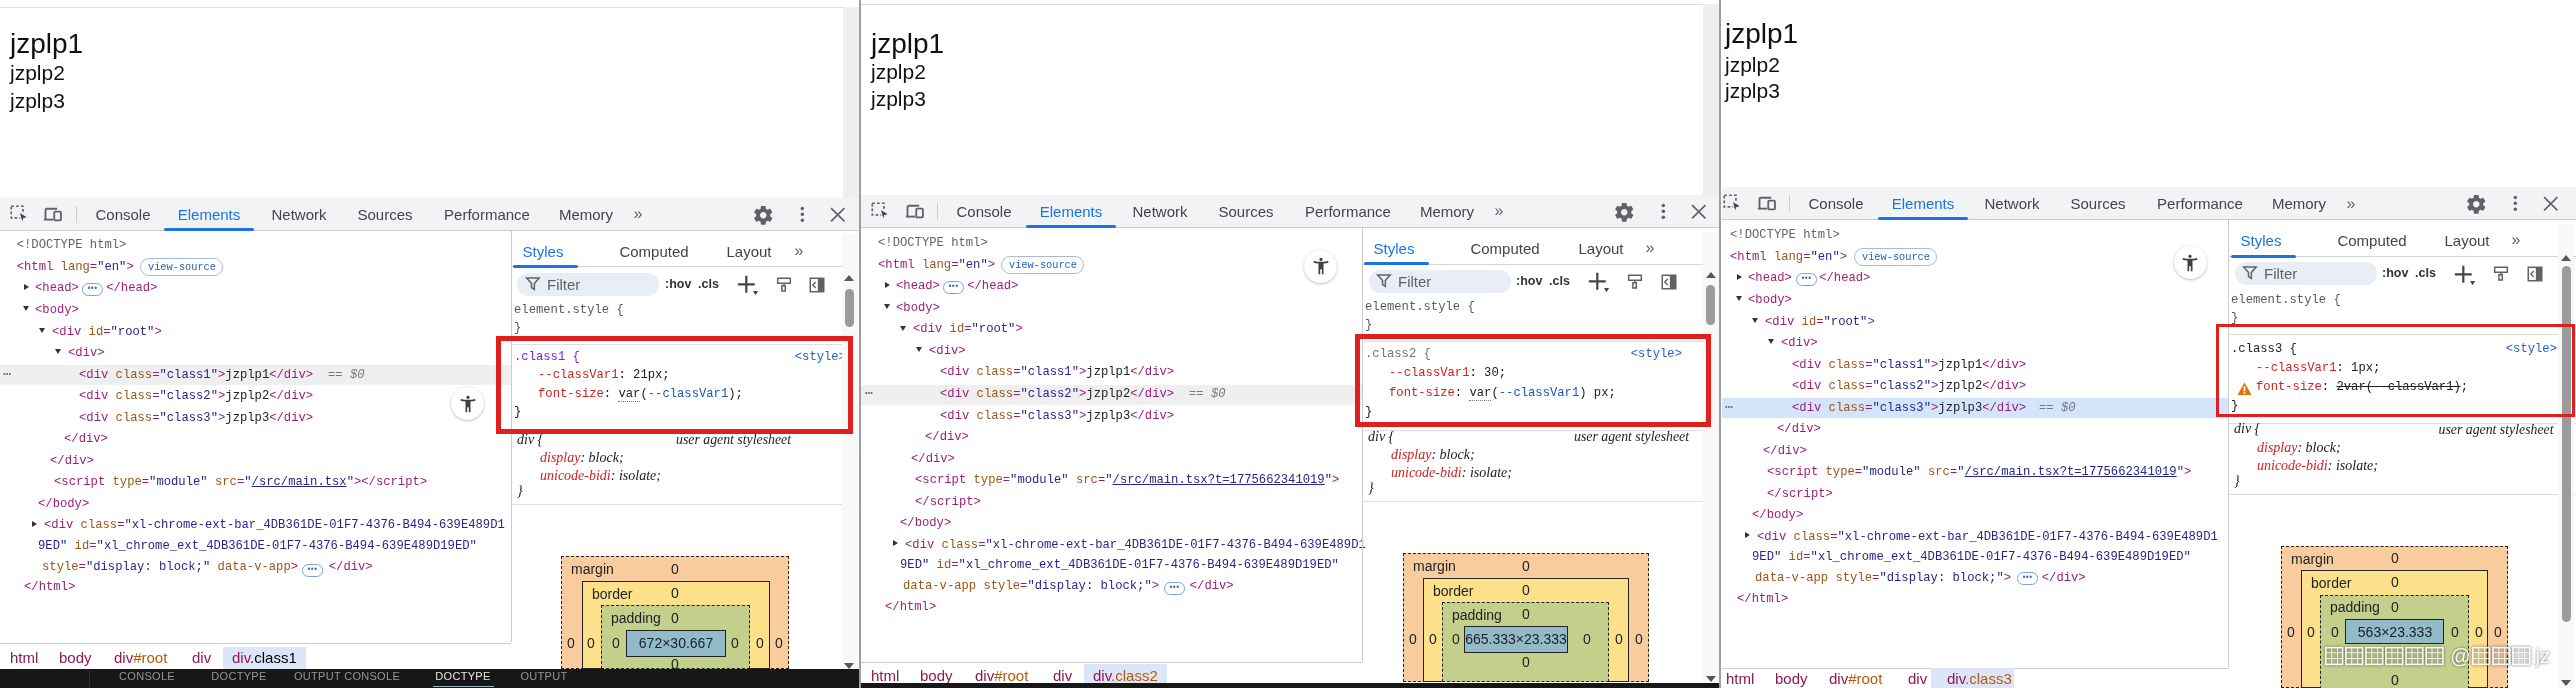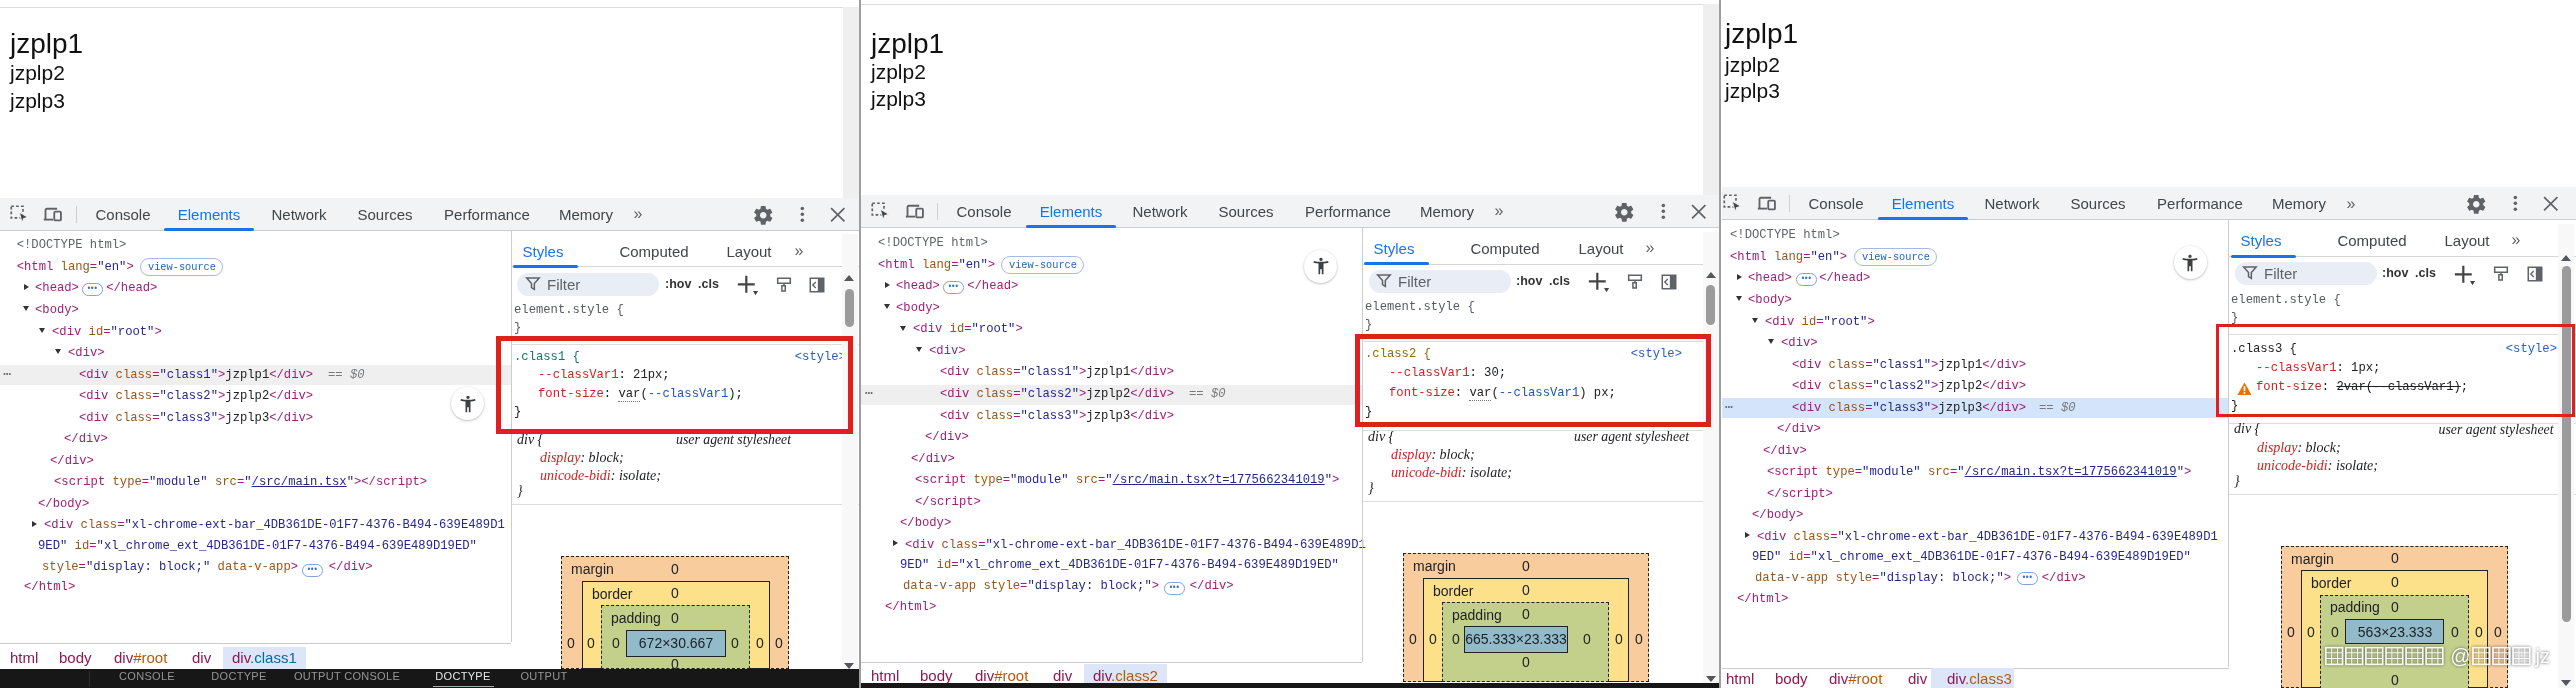--- a/index.html
+++ b/index.html
@@ -97,21 +97,21 @@
 <path d="M2 1.5 h15 v6 h-15 Z M9.5 7.5 v3 h-2.5 v6 h4 v-6 h-1.5" fill="none" stroke="#5f6368" stroke-width="1.8"></path>
     </svg>
 <svg style="position:absolute;left:809px;top:277px" width="16" height="16" viewBox="0 0 19 19">
 <rect x="1.5" y="1.5" width="16" height="16" fill="none" stroke="#5f6368" stroke-width="1.8"></rect>
 <rect x="10.5" y="1.5" width="7" height="16" fill="#5f6368"></rect>
 <path d="M8 6 L4.5 9.5 L8 13" fill="none" stroke="#5f6368" stroke-width="1.6"></path>
     </svg>
 <div style="position:absolute;left:514px;top:302px;font-size:12.2px;line-height:17px;white-space:pre;font-family:&quot;Liberation Mono&quot;,monospace;color:#565b60;">element.style {</div>
 <div style="position:absolute;left:514px;top:320px;font-size:12.2px;line-height:17px;white-space:pre;font-family:&quot;Liberation Mono&quot;,monospace;color:#565b60;">}</div>
 <div style="position:absolute;left:512px;top:344px;width:347px;height:1px;background:#ddd;"></div>
-<div style="position:absolute;left:514px;top:349px;font-size:12.2px;line-height:17px;white-space:pre;font-family:&quot;Liberation Mono&quot;,monospace;color:#202124;"><span style="color:#0f766e">.class1 {</span></div>
+<div style="position:absolute;left:514px;top:349px;font-size:12.2px;line-height:17px;white-space:pre;font-family:&quot;Liberation Mono&quot;,monospace;color:#202124;"><span style="color:#6d28d9">.class1 {</span></div>
 <div style="position:absolute;right:1730px;top:349px;font-size:12.2px;line-height:17px;white-space:pre;font-family:&quot;Liberation Mono&quot;,monospace;color:#2362c1;">&lt;style&gt;</div>
 <div style="position:absolute;left:538px;top:367px;font-size:12.2px;line-height:17px;white-space:pre;font-family:&quot;Liberation Mono&quot;,monospace;color:#202124;"><span style="color:#c22">--classVar1</span><span style="color:#202124">: </span><span style="color:#202124">21px;</span></div>
 <div style="position:absolute;left:538px;top:386px;font-size:12.2px;line-height:17px;white-space:pre;font-family:&quot;Liberation Mono&quot;,monospace;color:#202124;"><span style="color:#c22">font-size</span><span style="color:#202124">: </span><span style="color:#202124"><span style="border-bottom:1.3px dotted #777;">var</span>(</span><span style="color:#1a56b8">--classVar1</span><span style="color:#202124">)</span><span style="color:#202124">;</span></div>
 <div style="position:absolute;left:514px;top:404px;font-size:12.2px;line-height:17px;white-space:pre;font-family:&quot;Liberation Mono&quot;,monospace;color:#202124;">}</div>
 <div style="position:absolute;left:512px;top:433px;width:347px;height:1px;background:#ddd;"></div>
 <div style="position:absolute;left:517px;top:430px;font-size:14px;line-height:20px;white-space:pre;font-family:&quot;Liberation Sans&quot;,sans-serif;font-family:&quot;Liberation Serif&quot;,serif;font-style:italic;"><span style="color:#202124">div {</span></div>
 <div style="position:absolute;right:1785px;top:430px;font-size:13.8px;line-height:19px;white-space:pre;font-family:&quot;Liberation Sans&quot;,sans-serif;font-family:&quot;Liberation Serif&quot;,serif;font-style:italic;color:#202124;">user agent stylesheet</div>
 <div style="position:absolute;left:540px;top:448px;font-size:14px;line-height:20px;white-space:pre;font-family:&quot;Liberation Sans&quot;,sans-serif;font-family:&quot;Liberation Serif&quot;,serif;font-style:italic;"><span style="color:#c22">display</span><span style="color:#202124">: block;</span></div>
 <div style="position:absolute;left:540px;top:466px;font-size:14px;line-height:20px;white-space:pre;font-family:&quot;Liberation Sans&quot;,sans-serif;font-family:&quot;Liberation Serif&quot;,serif;font-style:italic;"><span style="color:#c22">unicode-bidi</span><span style="color:#202124">: isolate;</span></div>
 <div style="position:absolute;left:517px;top:481px;font-size:14px;line-height:20px;white-space:pre;font-family:&quot;Liberation Sans&quot;,sans-serif;font-family:&quot;Liberation Serif&quot;,serif;font-style:italic;"><span style="color:#202124">}</span></div>
@@ -137,21 +137,21 @@
 <div style="position:absolute;left:842px;top:234px;width:16px;height:435px;background:#f8f8f8;"></div>
 <div style="position:absolute;left:844px;top:275px;width:0px;height:0px;border-left:5px solid transparent;border-right:5px solid transparent;border-bottom:6.7px solid #54575b;"></div>
 <div style="position:absolute;left:844px;top:663px;width:0px;height:0px;border-left:5px solid transparent;border-right:5px solid transparent;border-top:6.7px solid #54575b;"></div>
 <div style="position:absolute;left:845px;top:289px;width:9.2px;height:38px;background:#9b9b9b;border-radius:5px;"></div>
 <div style="position:absolute;left:0px;top:643px;width:511px;height:27px;background:#fff;border-top:1px solid #ccc;box-sizing:border-box;"></div>
 <div style="position:absolute;left:223px;top:647px;width:83px;height:22px;background:#dce6f8;"></div>
 <div style="position:absolute;left:10px;top:647px;font-size:15px;line-height:21px;white-space:pre;font-family:&quot;Liberation Sans&quot;,sans-serif;"><span style="color:#8e1a53">html</span></div>
 <div style="position:absolute;left:59px;top:647px;font-size:15px;line-height:21px;white-space:pre;font-family:&quot;Liberation Sans&quot;,sans-serif;"><span style="color:#8e1a53">body</span></div>
 <div style="position:absolute;left:114px;top:647px;font-size:15px;line-height:21px;white-space:pre;font-family:&quot;Liberation Sans&quot;,sans-serif;"><span style="color:#8e1a53">div</span><span style="color:#b55a0b">#root</span></div>
 <div style="position:absolute;left:192px;top:647px;font-size:15px;line-height:21px;white-space:pre;font-family:&quot;Liberation Sans&quot;,sans-serif;"><span style="color:#8e1a53">div</span></div>
-<div style="position:absolute;left:232px;top:647px;font-size:15px;line-height:21px;white-space:pre;font-family:&quot;Liberation Sans&quot;,sans-serif;"><span style="color:#8e1a53">div</span><span style="color:#0369a1">.class1</span></div>
+<div style="position:absolute;left:232px;top:647px;font-size:15px;line-height:21px;white-space:pre;font-family:&quot;Liberation Sans&quot;,sans-serif;"><span style="color:#8e1a53">div</span><span style="color:#000000">.class1</span></div>
 <div style="position:absolute;left:0px;top:669px;width:861px;height:19px;background:#171717;"></div>
 <div style="position:absolute;left:89px;top:671px;width:1.3px;height:16px;background:#2e2e2e;"></div>
 <div style="position:absolute;left:147px;top:669px;transform:translateX(-50%);font-size:11px;line-height:15.4px;white-space:pre;font-family:&quot;Liberation Sans&quot;,sans-serif;color:#969696;letter-spacing:0.3px;">CONSOLE</div>
 <div style="position:absolute;left:239px;top:669px;transform:translateX(-50%);font-size:11px;line-height:15.4px;white-space:pre;font-family:&quot;Liberation Sans&quot;,sans-serif;color:#969696;letter-spacing:0.3px;">DOCTYPE</div>
 <div style="position:absolute;left:347px;top:669px;transform:translateX(-50%);font-size:11px;line-height:15.4px;white-space:pre;font-family:&quot;Liberation Sans&quot;,sans-serif;color:#969696;letter-spacing:0.3px;">OUTPUT CONSOLE</div>
 <div style="position:absolute;left:544px;top:669px;transform:translateX(-50%);font-size:11px;line-height:15.4px;white-space:pre;font-family:&quot;Liberation Sans&quot;,sans-serif;color:#969696;letter-spacing:0.3px;">OUTPUT</div>
 <div style="position:absolute;left:463px;top:669px;transform:translateX(-50%);font-size:11px;line-height:15.4px;white-space:pre;font-family:&quot;Liberation Sans&quot;,sans-serif;color:#e8e8e8;letter-spacing:0.3px;">DOCTYPE</div>
 <div style="position:absolute;left:433px;top:686px;width:61px;height:1.3px;background:#9fb3bf;"></div>
 <div style="position:absolute;left:496px;top:336px;width:357px;height:98px;border:5.8px solid #e01f1f;box-sizing:border-box;"></div>
 <div style="position:absolute;left:861px;top:4.2px;width:858px;height:1.2px;background:#dcdcdd;"></div>
@@ -245,21 +245,21 @@
 <path d="M2 1.5 h15 v6 h-15 Z M9.5 7.5 v3 h-2.5 v6 h4 v-6 h-1.5" fill="none" stroke="#5f6368" stroke-width="1.8"></path>
     </svg>
 <svg style="position:absolute;left:1661px;top:274px" width="16" height="16" viewBox="0 0 19 19">
 <rect x="1.5" y="1.5" width="16" height="16" fill="none" stroke="#5f6368" stroke-width="1.8"></rect>
 <rect x="10.5" y="1.5" width="7" height="16" fill="#5f6368"></rect>
 <path d="M8 6 L4.5 9.5 L8 13" fill="none" stroke="#5f6368" stroke-width="1.6"></path>
     </svg>
 <div style="position:absolute;left:1365px;top:299px;font-size:12.2px;line-height:17px;white-space:pre;font-family:&quot;Liberation Mono&quot;,monospace;color:#565b60;">element.style {</div>
 <div style="position:absolute;left:1365px;top:317px;font-size:12.2px;line-height:17px;white-space:pre;font-family:&quot;Liberation Mono&quot;,monospace;color:#565b60;">}</div>
 <div style="position:absolute;left:1363px;top:341px;width:356px;height:1px;background:#ddd;"></div>
-<div style="position:absolute;left:1365px;top:346px;font-size:12.2px;line-height:17px;white-space:pre;font-family:&quot;Liberation Mono&quot;,monospace;color:#202124;"><span style="color:#a16207">.class2 {</span></div>
+<div style="position:absolute;left:1365px;top:346px;font-size:12.2px;line-height:17px;white-space:pre;font-family:&quot;Liberation Mono&quot;,monospace;color:#202124;"><span style="color:#737373">.class2 {</span></div>
 <div style="position:absolute;right:894px;top:346px;font-size:12.2px;line-height:17px;white-space:pre;font-family:&quot;Liberation Mono&quot;,monospace;color:#2362c1;">&lt;style&gt;</div>
 <div style="position:absolute;left:1389px;top:365px;font-size:12.2px;line-height:17px;white-space:pre;font-family:&quot;Liberation Mono&quot;,monospace;color:#202124;"><span style="color:#c22">--classVar1</span><span style="color:#202124">: </span><span style="color:#202124">30;</span></div>
 <div style="position:absolute;left:1389px;top:385px;font-size:12.2px;line-height:17px;white-space:pre;font-family:&quot;Liberation Mono&quot;,monospace;color:#202124;"><span style="color:#c22">font-size</span><span style="color:#202124">: </span><span style="color:#202124"><span style="border-bottom:1.3px dotted #777;">var</span>(</span><span style="color:#1a56b8">--classVar1</span><span style="color:#202124">)</span><span style="color:#202124"> px;</span></div>
 <div style="position:absolute;left:1365px;top:404px;font-size:12.2px;line-height:17px;white-space:pre;font-family:&quot;Liberation Mono&quot;,monospace;color:#202124;">}</div>
 <div style="position:absolute;left:1363px;top:430px;width:356px;height:1px;background:#ddd;"></div>
 <div style="position:absolute;left:1368px;top:427px;font-size:14px;line-height:20px;white-space:pre;font-family:&quot;Liberation Sans&quot;,sans-serif;font-family:&quot;Liberation Serif&quot;,serif;font-style:italic;"><span style="color:#202124">div {</span></div>
 <div style="position:absolute;right:887px;top:427px;font-size:13.8px;line-height:19px;white-space:pre;font-family:&quot;Liberation Sans&quot;,sans-serif;font-family:&quot;Liberation Serif&quot;,serif;font-style:italic;color:#202124;">user agent stylesheet</div>
 <div style="position:absolute;left:1391px;top:445px;font-size:14px;line-height:20px;white-space:pre;font-family:&quot;Liberation Sans&quot;,sans-serif;font-family:&quot;Liberation Serif&quot;,serif;font-style:italic;"><span style="color:#c22">display</span><span style="color:#202124">: block;</span></div>
 <div style="position:absolute;left:1391px;top:463px;font-size:14px;line-height:20px;white-space:pre;font-family:&quot;Liberation Sans&quot;,sans-serif;font-family:&quot;Liberation Serif&quot;,serif;font-style:italic;"><span style="color:#c22">unicode-bidi</span><span style="color:#202124">: isolate;</span></div>
 <div style="position:absolute;left:1368px;top:478px;font-size:14px;line-height:20px;white-space:pre;font-family:&quot;Liberation Sans&quot;,sans-serif;font-family:&quot;Liberation Serif&quot;,serif;font-style:italic;"><span style="color:#202124">}</span></div>

